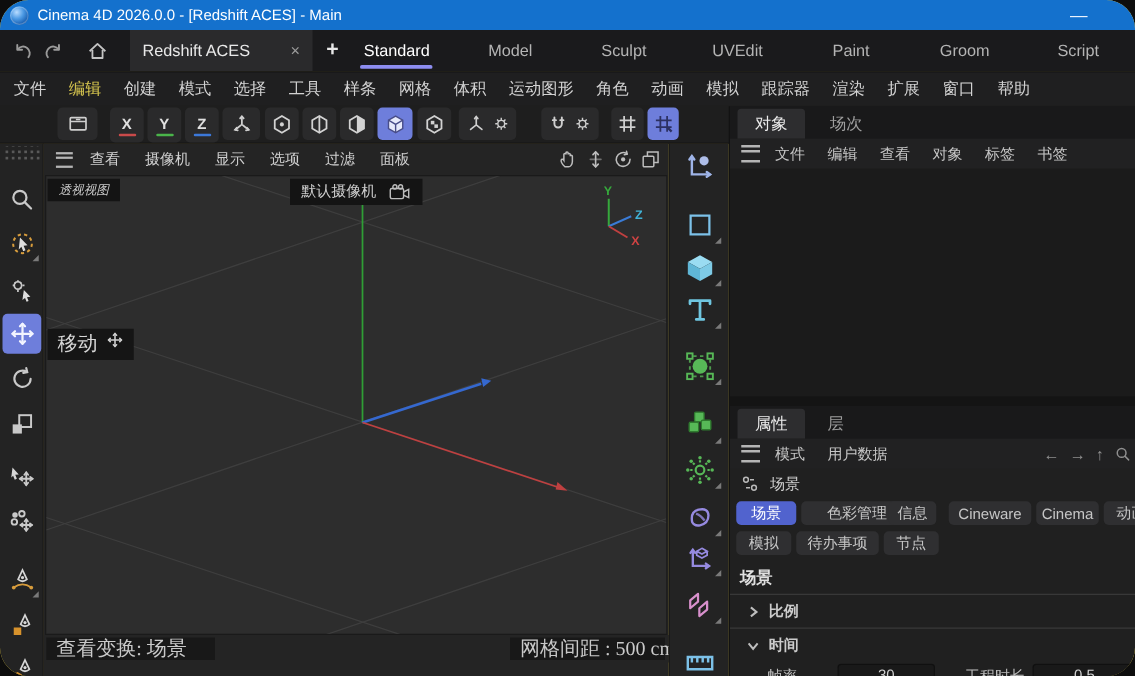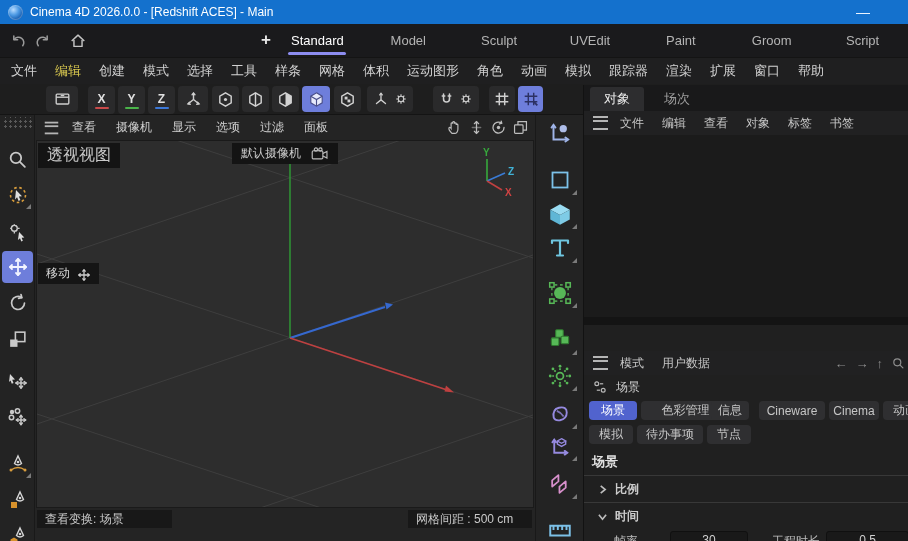--- a/index.html
+++ b/index.html
@@ -1,17 +1,17 @@
 <!DOCTYPE html>
 <html><head>
 <meta charset="utf-8">
 <style>
   html,body{margin:0;padding:0;background:#0d0d0d;}
   #app{position:relative;width:908px;height:541px;overflow:hidden;background:#fde047;
-       font-family:"Liberation Sans","DejaVu Sans",sans-serif;color:#cccccc;font-size:12px;
+       font-family:"Liberation Sans","DejaVu Sans",sans-serif;color:#cccccc;font-size:12px;border-radius:23px;
        -webkit-font-smoothing:antialiased;}
   .abs{position:absolute;}
   svg{display:block;}
 
   
   .titlebar{left:0;top:0;width:908px;height:24px;background:#1471cd;display:flex;align-items:center;padding:0 8px;box-sizing:border-box;gap:7px;}
   .c4d-logo{width:15px;height:15px;border-radius:50%;background:radial-gradient(circle at 36% 32%,#b8dcff 0%,#4d9ae4 38%,#1b62b4 70%,#0a3d7e 100%);box-shadow:inset 0 0 0 1px rgba(255,255,255,.25);}
   .title-text{color:#ffffff;font-size:12px;}
   .min-btn{margin-left:auto;margin-right:22px;color:#eaf3ff;font-size:14px;line-height:14px;padding:0 8px;cursor:default;}
 
@@ -46,25 +46,25 @@
   .lbtn{position:absolute;left:2px;width:31px;height:32px;border-radius:4px;display:flex;align-items:center;justify-content:center;}
   .lbtn.sel{background:#6e7edb;}
   .fly::after{content:"";position:absolute;right:2px;bottom:2px;width:0;height:0;border-left:5px solid transparent;border-bottom:5px solid #7a7a7a;}
 
   
   .viewport{left:35px;top:115px;width:500px;height:426px;background:#242424;}
   .vpmenu{position:absolute;left:0;top:0;width:500px;height:25px;display:flex;align-items:center;padding-left:6px;box-sizing:border-box;}
   .vpmenu .mi{padding:0 10px;font-size:12px;color:#cfcfcf;white-space:nowrap;}
   .vpmenu-icons{margin-left:auto;display:flex;gap:5px;padding-right:6px;}
   .vpcanvas{position:absolute;left:1px;top:25px;width:498px;height:368px;background:#2d2d2d;border:1px solid #1a1a1a;box-sizing:border-box;}
-  .vplabel{position:absolute;background:#141414;color:#c9c9c9;font-size:16px;padding:2px 9px;white-space:nowrap;}
+  .vplabel{position:absolute;background:#141414;color:#c9c9c9;font-size:10px;padding:2px 9px;white-space:nowrap;font-style:italic;}
   .vpcam{position:absolute;left:50%;transform:translateX(-50%);top:2px;display:flex;align-items:center;gap:10px;background:#141414;padding:2px 9px;justify-content:flex-end;}
-  .vphint{position:absolute;left:1px;top:122px;background:#151515;color:#d6d6d6;font-size:12px;padding:2px 8px;display:flex;align-items:flex-end;gap:7px;}
+  .vphint{position:absolute;left:1px;top:122px;background:#151515;color:#d6d6d6;font-size:16px;padding:2px 8px;display:flex;align-items:flex-start;gap:7px;}
   .vpstatus{position:absolute;left:0;top:393px;width:500px;height:22px;background:#242424;}
-  .statbox{position:absolute;top:2px;height:18px;background:#181818;color:#c9c9c9;font-size:12px;display:flex;align-items:center;padding:0 8px;box-sizing:border-box;white-space:nowrap;}
+  .statbox{position:absolute;top:2px;height:18px;background:#181818;color:#c9c9c9;font-size:16px;display:flex;align-items:center;padding:0 8px;box-sizing:border-box;white-space:nowrap;font-family:Liberation Serif, serif;}
 
   
   .rightpal{left:535px;top:115px;width:48px;height:426px;background:#232323;border-left:1px solid #191919;box-sizing:border-box;}
   .rbtn{position:absolute;left:5px;width:38px;height:34px;border-radius:4px;display:flex;align-items:center;justify-content:center;}
 
   
   .rightpanel{left:583px;top:85px;width:325px;height:456px;background:#202020;border-left:1px solid #121212;box-sizing:border-box;}
   .ptabbar{position:absolute;left:0;width:325px;height:26px;background:#19191a;}
   .ptab{position:absolute;top:2px;height:24px;display:flex;align-items:center;justify-content:center;font-size:13px;color:#9e9e9e;border-radius:3px 3px 0 0;padding:0 14px;}
   .ptab.active{background:#2d2d2f;color:#ececec;}
@@ -102,20 +102,24 @@
           <path d="M5 15a6 6 0 0 1 10-7.5"></path>
           <path d="M15.5 3.5v4.5H11"></path>
         </svg>
     </span>
     <span class="histbtn" style="left:68px">
       <svg width="18" height="18" viewBox="0 0 20 20" fill="none" stroke="#c4c4c4" stroke-width="1.6" stroke-linejoin="round">
           <path d="M3 10l7-6.5L17 10"></path>
           <path d="M5.5 8.8V16h9V8.8"></path>
         </svg>
     </span>
+    <div class="doctab">
+      <span class="lbl">Redshift ACES</span>
+      <span style="color:#9c9c9c;font-size:13px;margin-left:auto">×</span>
+    </div>
     <span class="addtab" style="color:#e8e8e8;font-size:17px;font-weight:bold">+</span>
     <div class="ltabs">
       <span class="ltab active">Standard</span>
       <span class="ltab">Model</span>
       <span class="ltab">Sculpt</span>
       <span class="ltab">UVEdit</span>
       <span class="ltab">Paint</span>
       <span class="ltab">Groom</span>
       <span class="ltab">Script</span>
     </div>
@@ -499,20 +503,24 @@
       <span class="mi">文件</span>
       <span class="mi">编辑</span>
       <span class="mi">查看</span>
       <span class="mi">对象</span>
       <span class="mi">标签</span>
       <span class="mi">书签</span>
     </div>
     <div class="abs" style="left:0;top:50px;width:325px;height:182px;background:#1b1b1b"></div>
     <div class="abs" style="left:0;top:232px;width:325px;height:8px;background:#141414"></div>
 
+    <div class="ptabbar" style="top:240px">
+      <span class="ptab active" style="left:6px">属性</span>
+      <span class="ptab" style="left:64px">层</span>
+    </div>
     <div class="pmenu" style="top:266px">
       <span class="hamb"></span>
       <span class="mi">模式</span>
       <span class="mi">用户数据</span>
       <span class="navglyphs">
         <span>←</span>
         <span>→</span>
         <span>↑</span>
         <svg width="14" height="14" viewBox="0 0 20 20" fill="none" stroke="#8f8f8f" stroke-width="1.7" stroke-linecap="round">
             <circle cx="9" cy="9" r="5"></circle>

